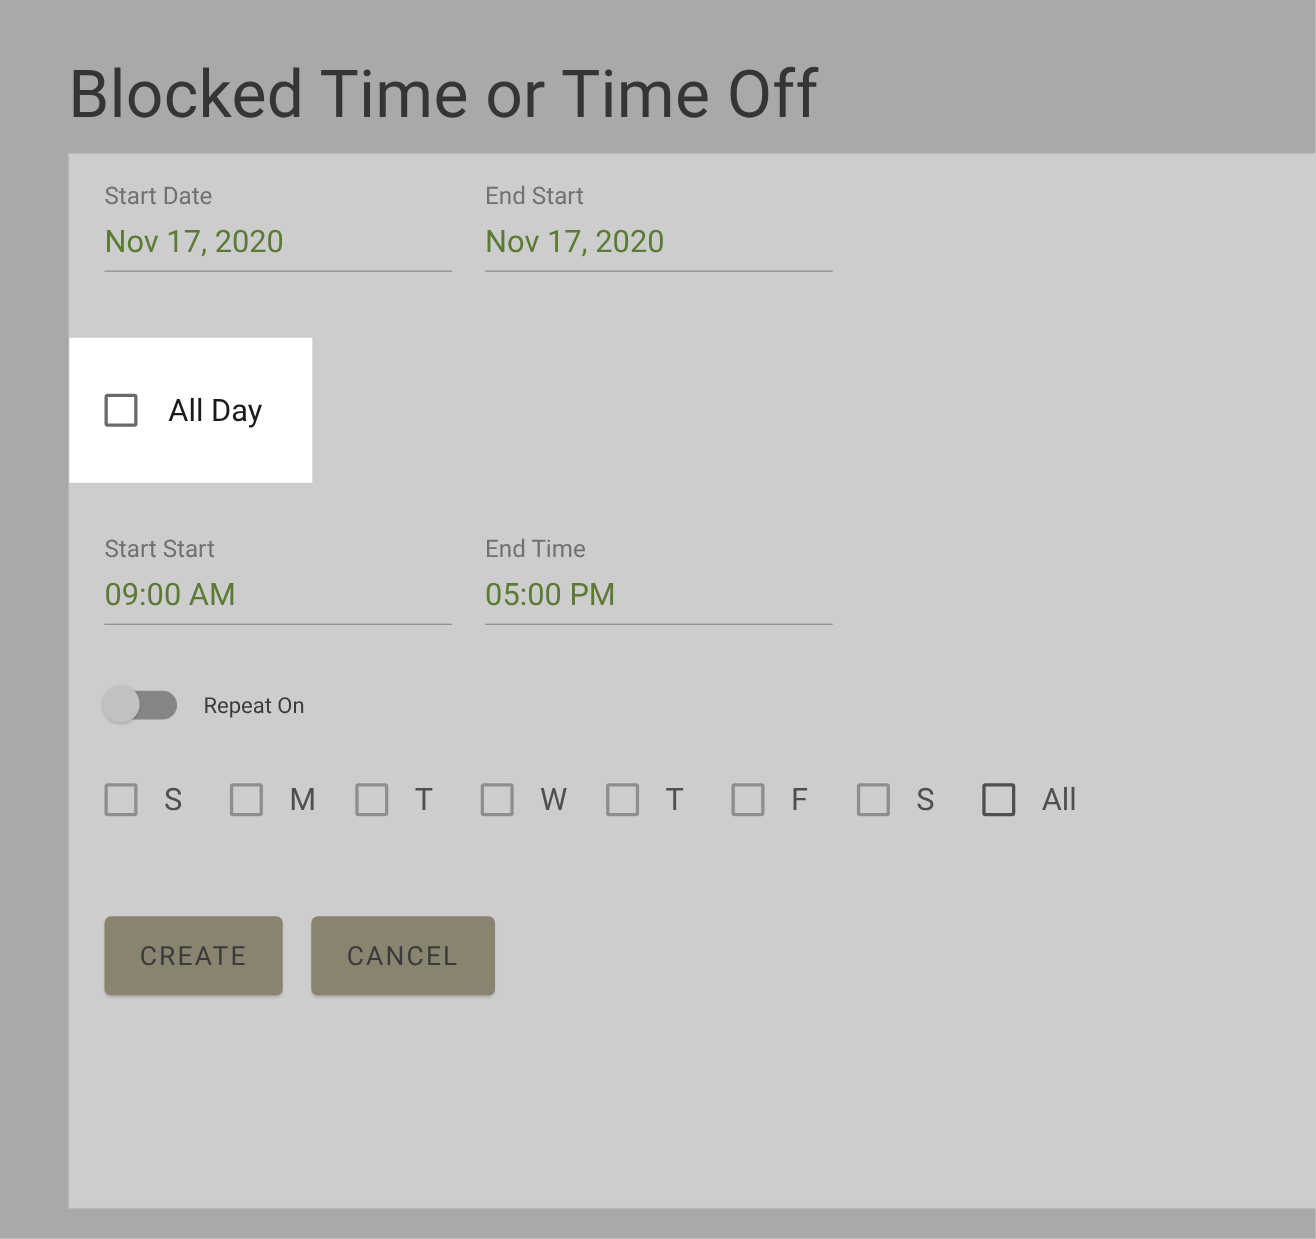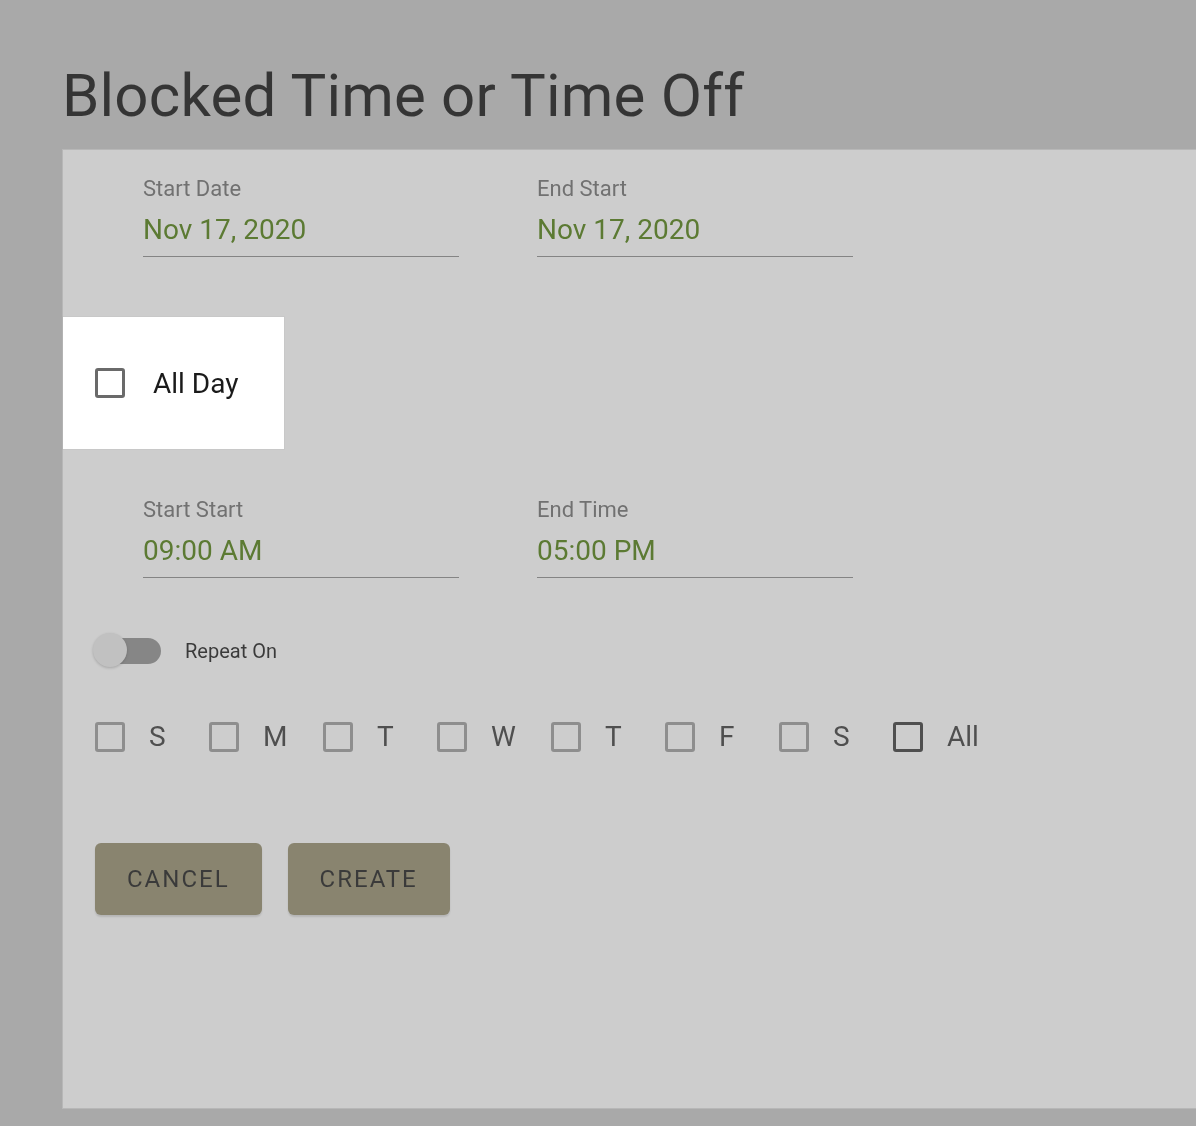--- a/index.html
+++ b/index.html
@@ -16,21 +16,21 @@
     position: relative;
   }
   .overlay {
     position: absolute;
     inset: 0;
     background: rgba(120,120,120,0.35);
     pointer-events: none;
     z-index: 5;
   }
   .page {
-    padding: 10px 0 0 62px;
+    padding: 0 0 0 62px;
     position: relative;
   }
   .page-title {
     font-size: 60px;
     font-weight: 400;
     color: #121212;
     padding: 50px 0 18px 0;
     letter-spacing: 0.2px;
   }
   .panel {
@@ -49,21 +49,20 @@
     margin-bottom: 70px;
   }
   .row {
     display: flex;
     gap: 30px;
     margin-bottom: 60px;
     padding-left: 14px;
   }
   .field {
     width: 316px;
-    margin-left: 48px;
   }
   .field-label {
     font-size: 22px;
     color: #6e6e6e;
     margin-bottom: 6px;
     display:block;
   }
   .field-input {
     font-size: 28px;
     color: #4d7c0f;
@@ -251,20 +250,20 @@
         <div class="checkbox light"></div>
         <span class="day-label">S</span>
       </div>
       <div class="day-item">
         <div class="checkbox dark"></div>
         <span class="day-label all">All</span>
       </div>
     </div>
 
     <div class="buttons-row">
+      <button class="btn">CREATE</button>
       <button class="btn">CANCEL</button>
-      <button class="btn">CREATE</button>
     </div>
 
   </div>
 </div>
 
 <div class="overlay"></div>
 
 </body></html>

